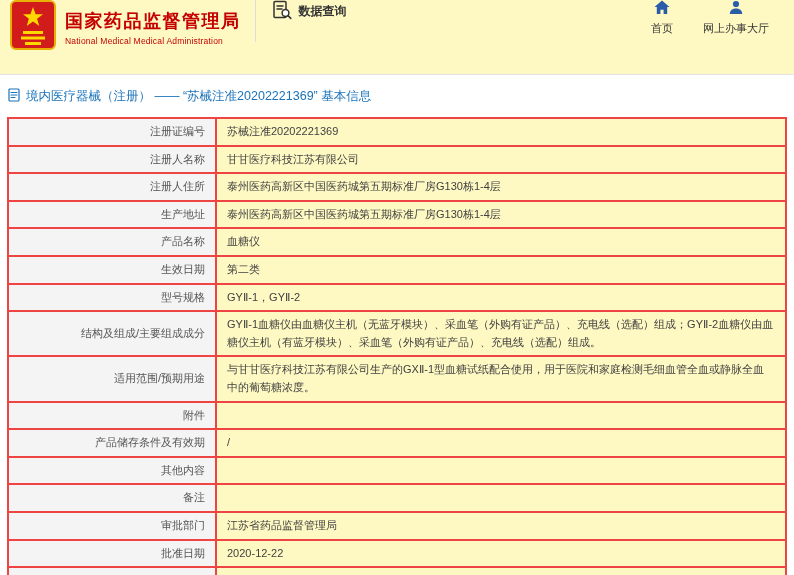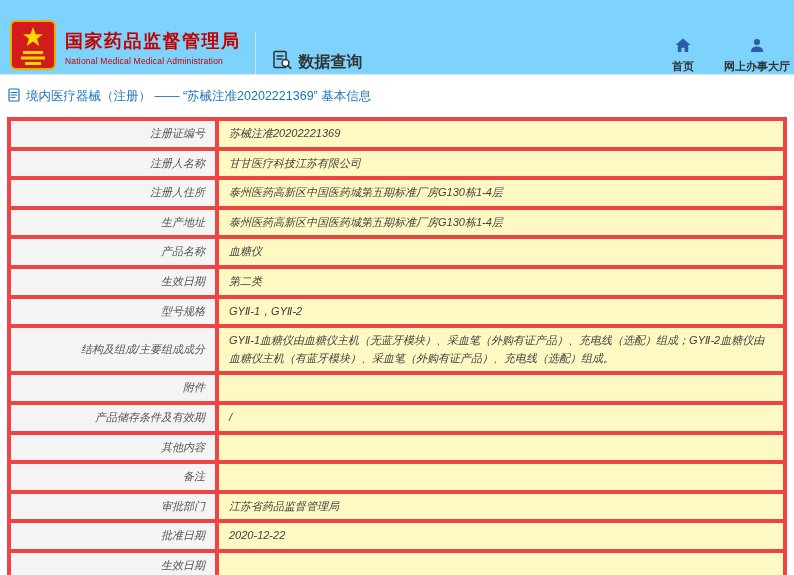--- a/index.html
+++ b/index.html
@@ -4,57 +4,56 @@
 <style>
   * { margin:0; padding:0; box-sizing:border-box; }
   html,body { background:#fff; }
   body {
     width:794px; height:575px; overflow:hidden;
     font-family:"Liberation Sans","DejaVu Sans",sans-serif;
     color:#333;
   }
   
   .site-header{
-    display:flex; align-items:flex-end;
-    height:74px; padding:0 4px 0 10px;
-    background:#7dd3fc;
+    display:flex; align-items:flex-start;
+    height:74px; padding:0 25px 0 10px;
+    background:#fef9c3;
   }
   .brand{ display:flex; align-items:center; gap:9px; }
   .emblem{ flex:0 0 auto; }
   .brand-cn{ color:#c40000; font-size:18px; font-weight:bold; letter-spacing:1.5px; }
   .brand-en{ color:#c40000; font-size:8.5px; margin-top:3px; letter-spacing:.2px; }
   .v-divider{ width:1px; height:42px; background:#ddd; margin:0 16px 0 14px; }
   .section-title{ display:flex; align-items:center; gap:7px;
-    font-size:16px; font-weight:bold; color:#333; }
+    font-size:12px; font-weight:bold; color:#333; }
   .top-nav{ margin-left:auto; display:flex; gap:30px; }
   .nav-item{
     display:flex; flex-direction:column; align-items:center; gap:4px;
-    font-size:11px; color:#333; text-decoration:none; cursor:pointer;font-weight:bold;
+    font-size:11px; color:#333; text-decoration:none; cursor:pointer;
   }
   .header-line{ height:1px; background:#e4e4e4; }
   
   .breadcrumb{
     display:flex; gap:6px;
     padding:13px 8px 12px 8px;
     color:#1a73b9; font-size:12.5px;
   }
   
   .info-table{
     width:780px; margin:0 7px;
     border-collapse:collapse; table-layout:fixed;
     font-size:11px; color:#3f3f3f;
   }
   .info-table td{
-    border:4px solid #ef4444;
+    border:2px solid #ef4444;
     padding:4px 10px;
     height:22px;
     line-height:1.6;
     vertical-align:middle;
     word-break:break-all;
-    font-style:italic;
   }
   td.cell-label{
     width:208px; background:#f4f4f4;
     text-align:right; color:#555;
   }
   td.cell-value{ text-align:left; background:#fef9c3; }
 </style>
 </head>
 <body>
 
@@ -153,20 +152,24 @@
   </tr>
   <tr>
     <td class="cell-label">型号规格</td>
     <td class="cell-value">GYⅡ-1，GYⅡ-2</td>
   </tr>
   <tr>
     <td class="cell-label">结构及组成/主要组成成分</td>
     <td class="cell-value">GYⅡ-1血糖仪由血糖仪主机（无蓝牙模块）、采血笔（外购有证产品）、充电线（选配）组成；GYⅡ-2血糖仪由血糖仪主机（有蓝牙模块）、采血笔（外购有证产品）、充电线（选配）组成。</td>
   </tr>
   <tr>
+    <td class="cell-label">适用范围/预期用途</td>
+    <td class="cell-value">与甘甘医疗科技江苏有限公司生产的GXⅡ-1型血糖试纸配合使用，用于医院和家庭检测毛细血管全血或静脉全血中的葡萄糖浓度。</td>
+  </tr>
+  <tr>
     <td class="cell-label">附件</td>
     <td class="cell-value"></td>
   </tr>
   <tr>
     <td class="cell-label">产品储存条件及有效期</td>
     <td class="cell-value">/</td>
   </tr>
   <tr>
     <td class="cell-label">其他内容</td>
     <td class="cell-value"></td>

